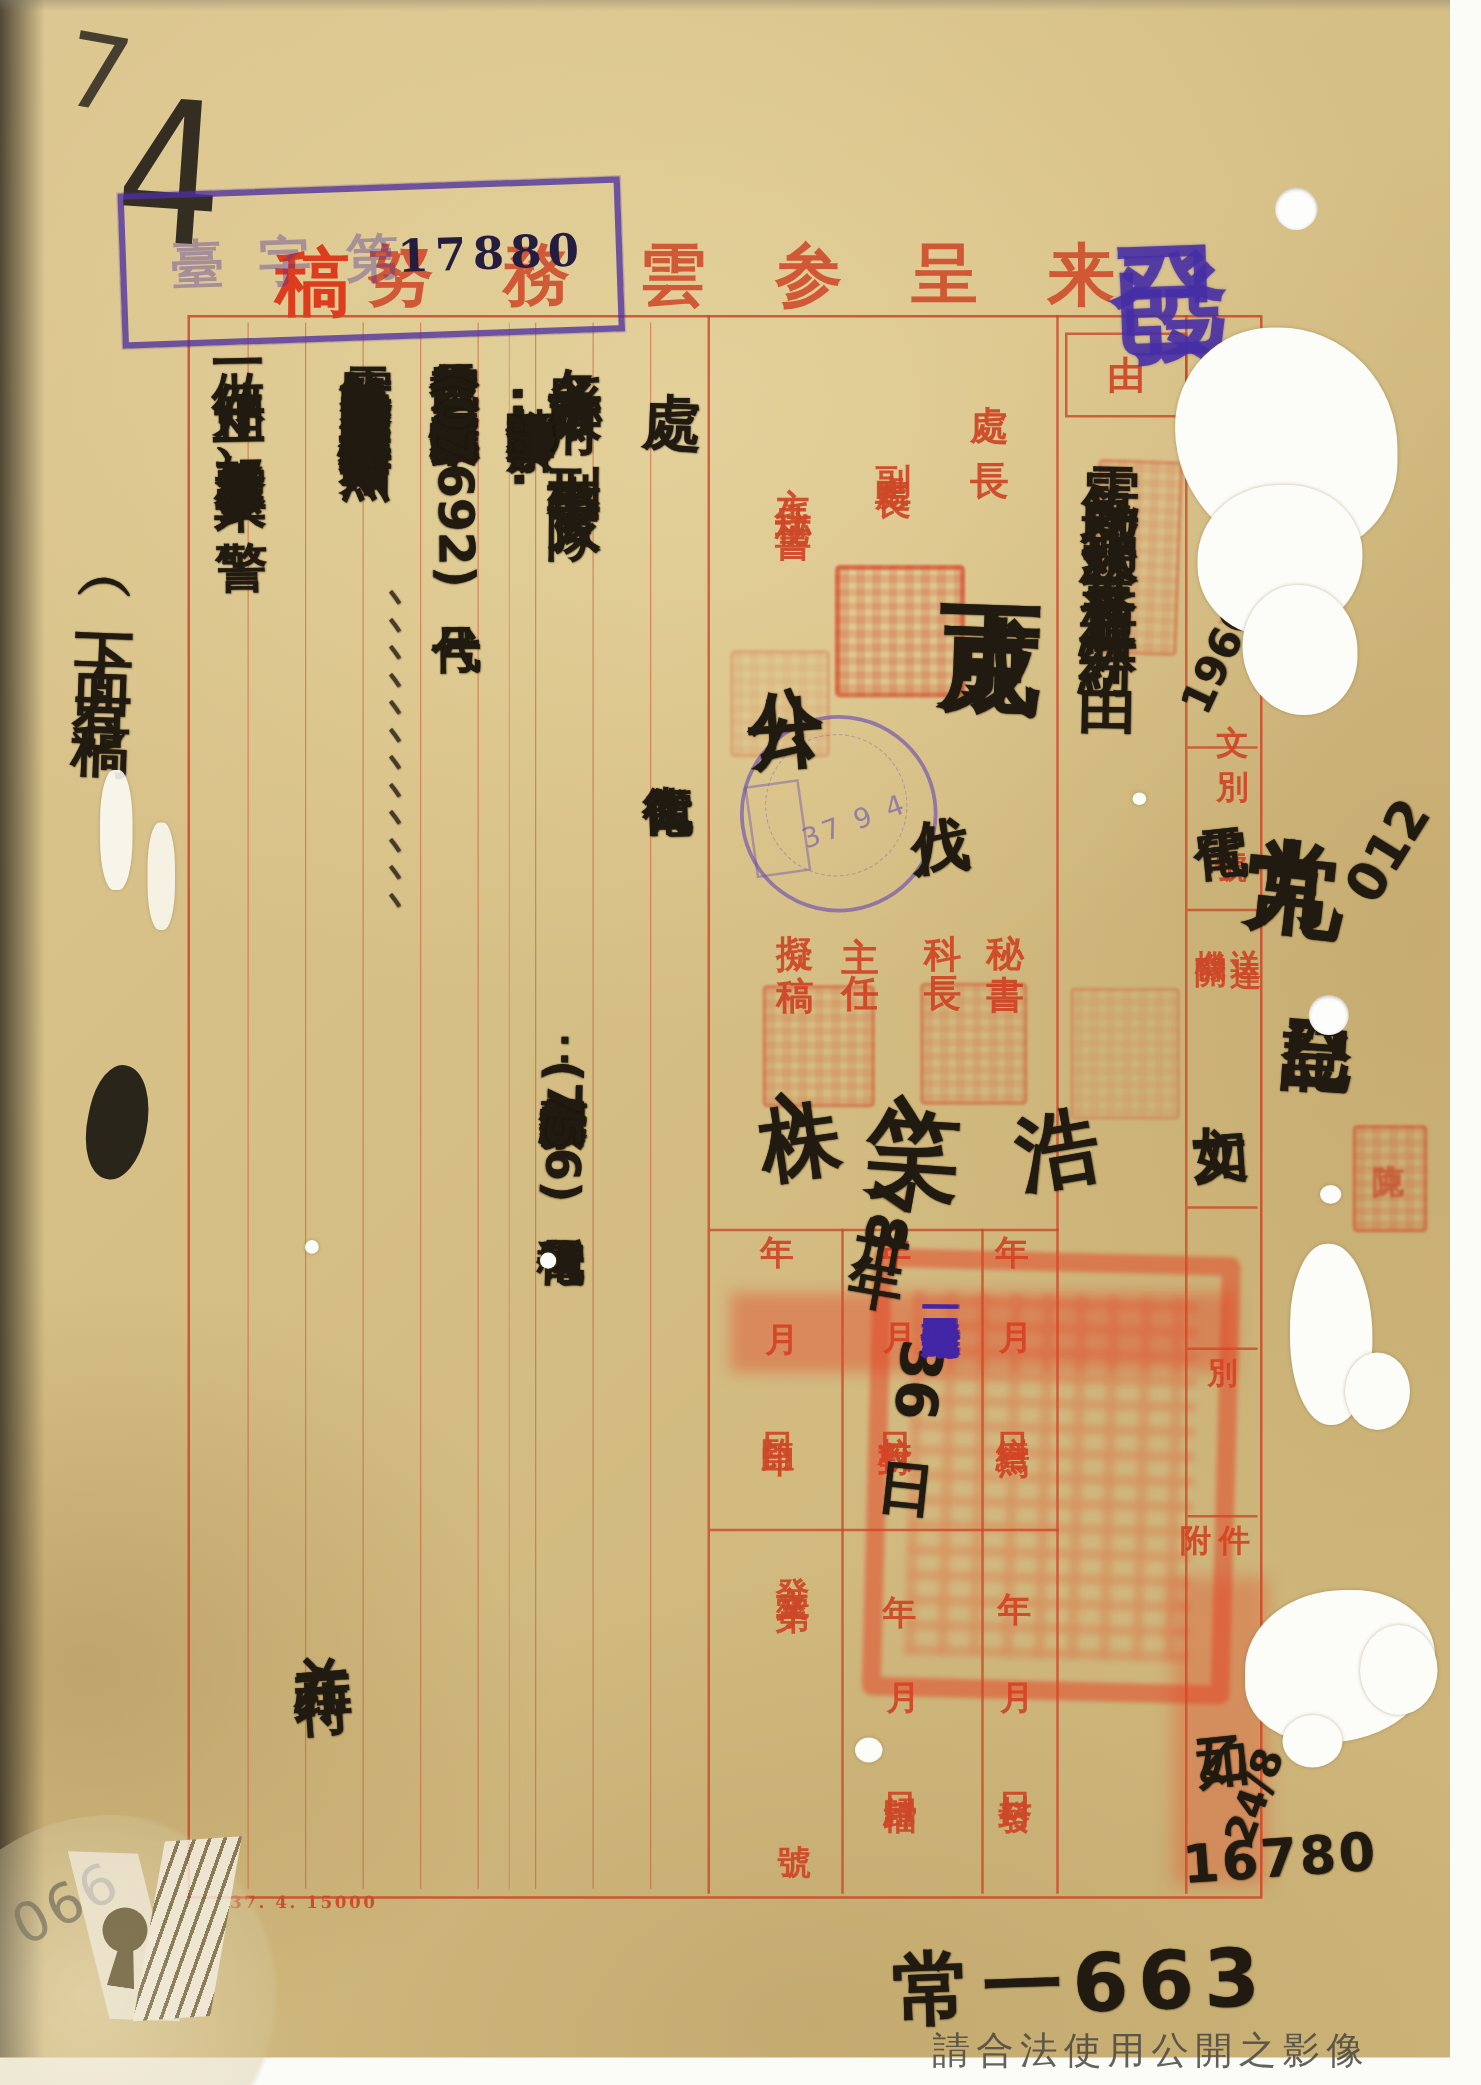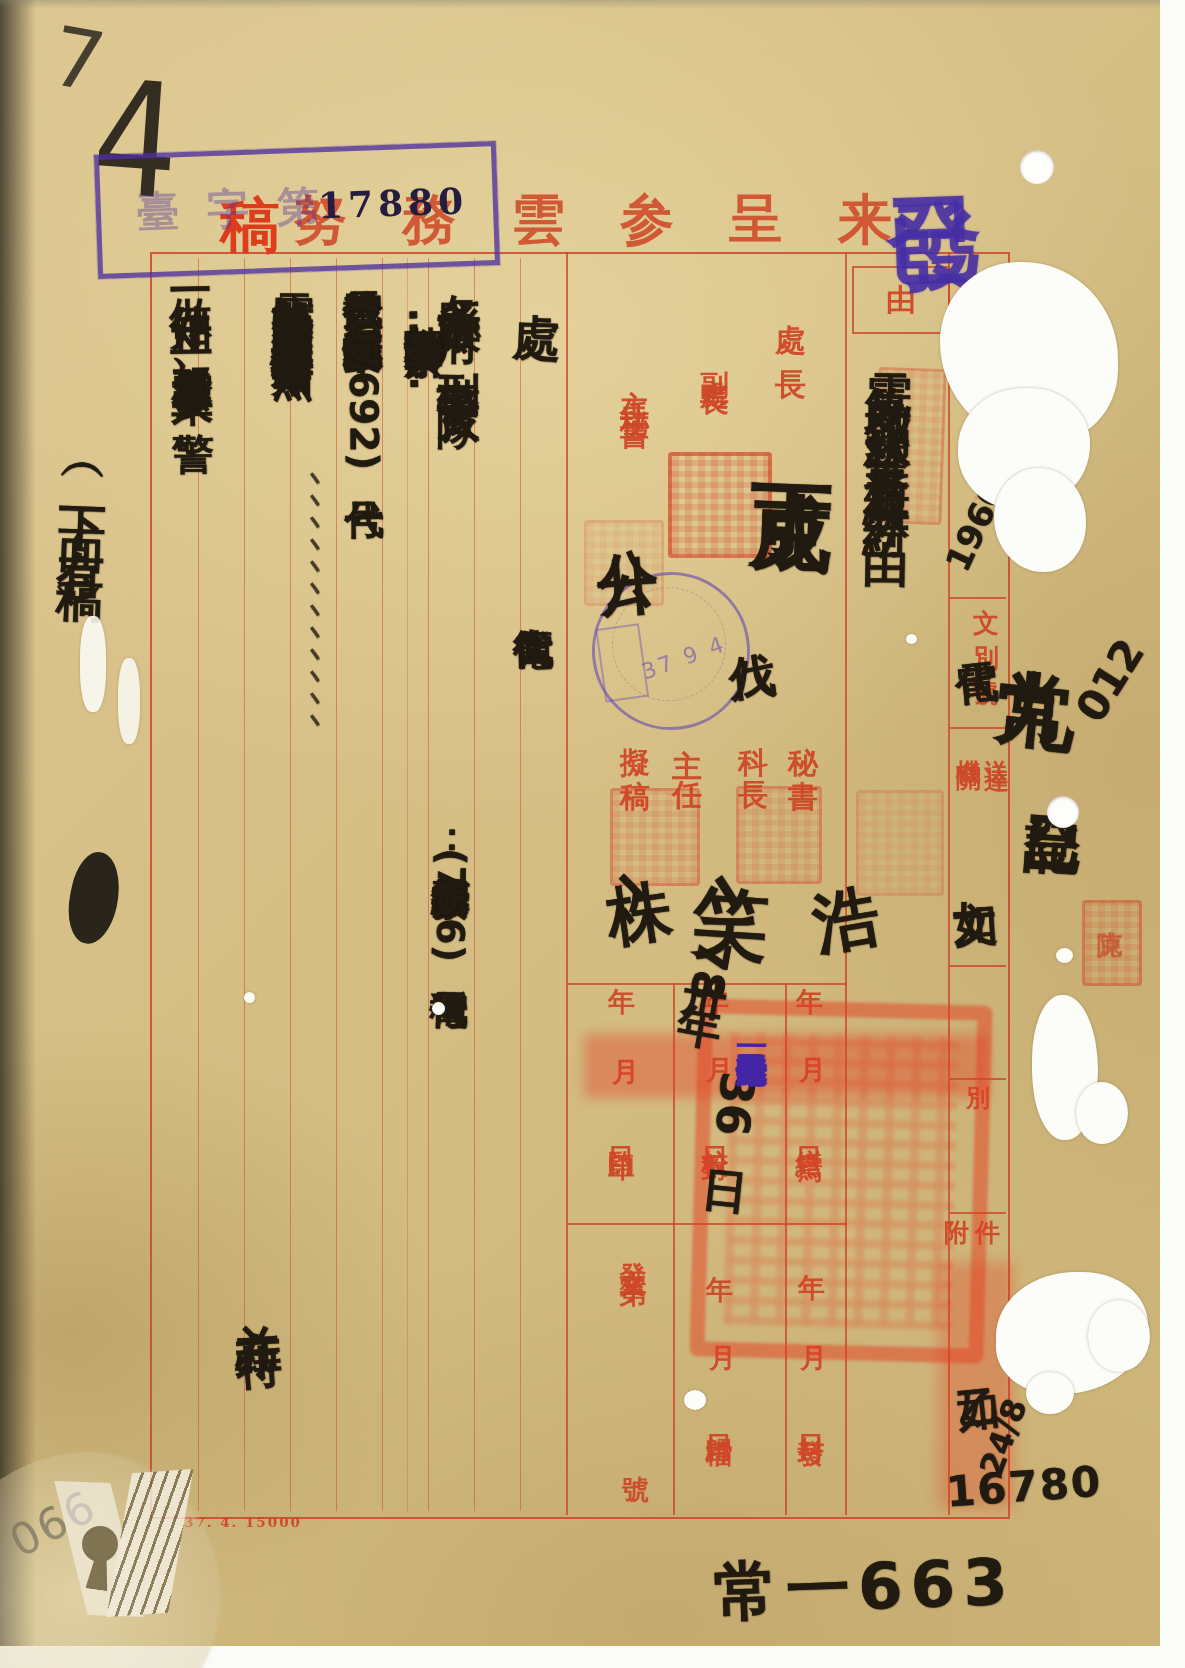--- a/index.html
+++ b/index.html
@@ -65,21 +65,21 @@
   <div class="rl" style="left:950px;top:1078px;width:56px;height:1.6px;"></div>
   <div class="rl" style="left:950px;top:1212px;width:56px;height:1.6px;"></div>
 
   <div class="ab" style="left:852px;top:266px;width:94px;height:64px;border:2px solid rgba(203,70,40,.8);display:flex;align-items:center;justify-content:center;">
     <span class="red" style="font-size:30px;">由</span>
   </div>
   <div class="ab red v" style="left:972px;top:280px;font-size:26px;letter-spacing:4px;">來文</div>
   <div class="ab red" style="left:974px;top:392px;font-size:26px;">字</div>
   <div class="ab redfade" style="left:974px;top:470px;font-size:26px;opacity:.5;">第</div>
   <div class="ab red" style="left:972px;top:676px;font-size:26px;">號</div>
-  <div class="ab red" style="left:946px;top:606px;width:62px;font-size:26px;letter-spacing:9px;direction:rtl;">文別</div>
+  <div class="ab red" style="left:946px;top:577px;width:62px;font-size:26px;letter-spacing:9px;direction:rtl;">文別</div>
   <div class="ab red v" style="left:984px;top:740px;font-size:25px;letter-spacing:6px;">送達</div>
   <div class="ab red v" style="left:956px;top:740px;font-size:25px;letter-spacing:6px;">機關</div>
   <div class="ab red" style="left:966px;top:1082px;font-size:24px;">別</div>
   <div class="ab red" style="left:944px;top:1216px;width:62px;font-size:25px;letter-spacing:6px;direction:rtl;">附件</div>
 
   <div class="ab red v" style="left:775px;top:300px;font-size:31px;letter-spacing:46px;">處長</div>
   <div class="ab red v" style="left:700px;top:348px;font-size:29px;letter-spacing:8px;">副處長</div>
   <div class="ab red v" style="left:620px;top:366px;font-size:29px;letter-spacing:10px;">主任秘書</div>
   <div class="ab red v" style="left:788px;top:724px;font-size:30px;letter-spacing:32px;">秘書</div>
   <div class="ab red v" style="left:738px;top:724px;font-size:30px;letter-spacing:32px;">科長</div>
@@ -199,14 +199,15 @@
   <div class="ab" style="left:0;top:1646px;width:1185px;height:22px;background:#fbfbf8;"></div>
 
   <div class="ab" style="left:-70px;top:1452px;width:320px;height:320px;opacity:.8;">
     <div style="position:absolute;inset:0;border-radius:50%;background:radial-gradient(circle at 45% 45%, rgba(236,226,192,.7), rgba(212,198,154,.5) 58%, transparent 60%);"></div>
     <div style="position:absolute;left:142px;top:28px;width:54px;height:138px;background:rgba(245,241,229,.9);transform:rotate(-14deg) skewY(16deg);"></div>
     <div style="position:absolute;left:190px;top:18px;width:60px;height:146px;transform:rotate(10deg) skewY(-14deg);background:repeating-linear-gradient(100deg, rgba(248,245,236,.95) 0 9px, rgba(108,98,70,.85) 9px 12px);"></div>
     <div style="position:absolute;left:152px;top:74px;width:36px;height:36px;background:#6e6449;border-radius:50%;"></div>
     <div style="position:absolute;left:158px;top:100px;width:22px;height:38px;background:#6e6449;clip-path:polygon(28% 0, 72% 0, 100% 100%, 0 100%);transform:rotate(8deg);"></div>
   </div>
 
+  <div class="ab" style="left:746px;top:1620px;font-size:30px;letter-spacing:5px;color:rgba(72,70,64,.85);font-family:'DejaVu Serif','Liberation Serif',serif;">請合法使用公開之影像</div>
 
 </div>
 
 </body></html>

